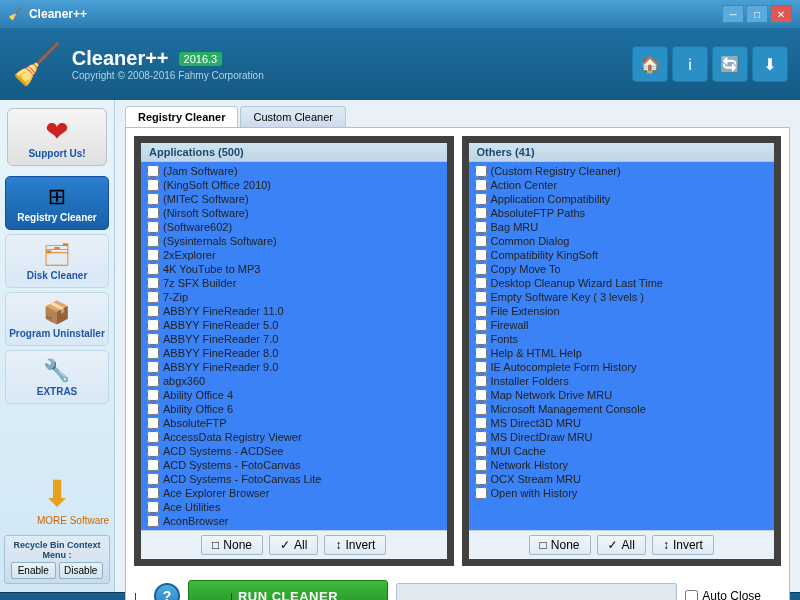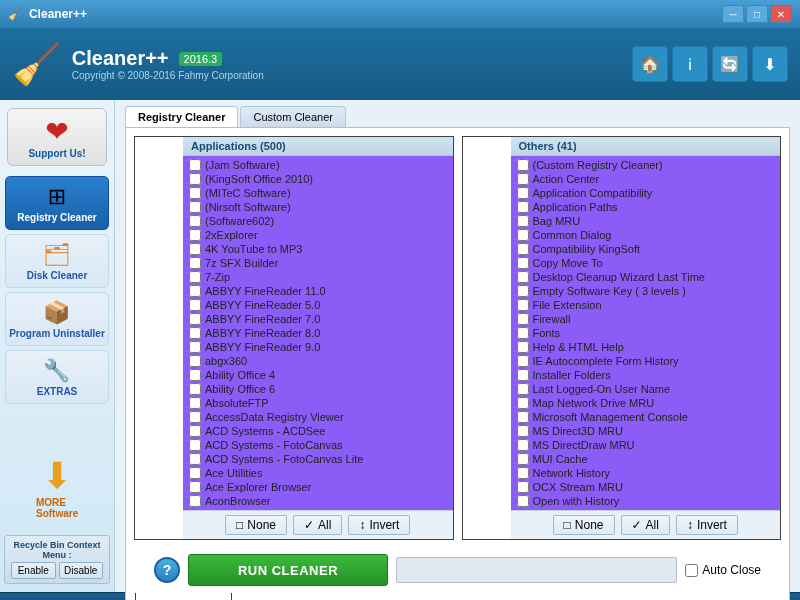--- a/index.html
+++ b/index.html
@@ -71,42 +71,42 @@
     .sidebar-item.active { background: linear-gradient(to bottom, #2a7fcf, #1860a8); border-color: #1550a0; }
     .sidebar-item.inactive { background: linear-gradient(to bottom, #e8f0f8, #d8e8f5); border-color: #c0d8e8; }
     .sidebar-item .si-icon { font-size: 22px; }
     .sidebar-item .si-label { font-size: 10px; font-weight: bold; color: white; text-align: center; }
     .sidebar-item.inactive .si-label { color: #2255aa; }
     .sidebar-item.inactive .si-icon { color: #2a7fcf; }
     .more-software {
       margin-top: auto; display: flex; flex-direction: column; align-items: center; cursor: pointer;
     }
     .more-down-arrow { font-size: 36px; color: #e8a020; }
-    .more-label { font-size: 10px; font-weight: bold; color: #cc6600; margin-left: 32px; }
+    .more-label { font-size: 10px; font-weight: normal; color: #cc6600; margin-left: 32px; }
 
     
     .content { flex: 1; display: flex; flex-direction: column; background: #e8f0f8; }
 
     
     .tabs { display: flex; padding: 6px 10px 0; gap: 2px; }
     .tab {
       padding: 4px 12px; border: 1px solid #b0c8d8; border-bottom: none;
       border-radius: 4px 4px 0 0; cursor: pointer; font-size: 11px;
       background: linear-gradient(to bottom, #e0ecf5, #ccdaeb);
     }
     .tab.active { background: white; font-weight: bold; }
 
     
     .registry-main { flex: 1; background: white; margin: 0 10px; border: 1px solid #b0c0d0; padding: 8px; display: flex; flex-direction: column; gap: 8px; }
 
     .panels-row { display: flex; gap: 8px; flex: 1; }
 
-    .panel { flex: 1; border: 1px solid #404040; display: flex; flex-direction: column; padding-left: 48px; }
+    .panel { flex: 1; border: 7px solid #404040; display: flex; flex-direction: column; }
     .panel-header { background: linear-gradient(to bottom, #d0e4f0, #bfd4e5); padding: 3px 8px; font-size: 11px; font-weight: bold; color: #1a4a70; border-bottom: 1px solid #b0c8d8; }
-    .panel-list { flex: 1; overflow-y: auto; background: #8b5cf6; }
+    .panel-list { flex: 1; overflow-y: auto; background: #3b82f6; }
     .panel-list-inner { padding: 2px 4px; }
     .list-item { display: flex; align-items: center; gap: 4px; padding: 1px 2px; white-space: nowrap; }
     .list-item input[type=checkbox] { width: 12px; height: 12px; flex-shrink: 0; }
     .list-item span { font-size: 11px; color: #222; }
 
     
     .panel-footer { display: flex; justify-content: center; gap: 6px; padding: 4px; border-top: 1px solid #c0d0e0; background: #e8f0f8; }
     .panel-btn {
       padding: 2px 10px; font-size: 11px; border: 1px solid #a0b8c8;
       background: linear-gradient(to bottom, #f0f6fb, #ddeaf5); cursor: pointer; border-radius: 2px;
@@ -216,21 +216,21 @@
     <div class="sidebar-item inactive">
       <span class="si-icon" style="color:#2a9060;">🔧</span>
       <span class="si-label">EXTRAS</span>
     </div>
 
     <div class="more-software">
       <div class="more-down-arrow">⬇</div>
       <div class="more-label">MORE Software</div>
     </div>
 
-    <div class="recycle-section" style="width:100%;margin-top:12px;">
+    <div class="recycle-section" style="width:100%;margin-top:5px;">
       <div class="recycle-label">Recycle Bin Context Menu :</div>
       <div class="recycle-btns">
         <button class="recycle-btn">Enable</button>
         <button class="recycle-btn">Disable</button>
       </div>
     </div>
   </div>
 
   <div class="content">
 
@@ -261,20 +261,24 @@
                 <div class="list-item">
                   <input type="checkbox" style="">
                   <span>(Nirsoft Software)</span>
                 </div>
                 <div class="list-item">
                   <input type="checkbox" style="">
                   <span>(Software602)</span>
                 </div>
                 <div class="list-item">
                   <input type="checkbox" style="">
+                  <span>(Sysinternals Software)</span>
+                </div>
+                <div class="list-item">
+                  <input type="checkbox" style="">
                   <span>2xExplorer</span>
                 </div>
                 <div class="list-item">
                   <input type="checkbox" style="">
                   <span>4K YouTube to MP3</span>
                 </div>
                 <div class="list-item">
                   <input type="checkbox" style="">
                   <span>7z SFX Builder</span>
                 </div>
@@ -329,25 +333,25 @@
                 <div class="list-item">
                   <input type="checkbox" style="">
                   <span>ACD Systems - FotoCanvas</span>
                 </div>
                 <div class="list-item">
                   <input type="checkbox" style="">
                   <span>ACD Systems - FotoCanvas Lite</span>
                 </div>
                 <div class="list-item">
                   <input type="checkbox" style="">
+                  <span>Ace Explorer Browser</span>
+                </div>
+                <div class="list-item">
+                  <input type="checkbox" style="">
                   <span>Ace Utilities</span>
-                </div>
-                <div class="list-item">
-                  <input type="checkbox" style="">
-                  <span>Ace Explorer Browser</span>
                 </div>
                 <div class="list-item">
                   <input type="checkbox" style="">
                   <span>AconBrowser</span>
                 </div>
               </div>
           </div>
           <div class="panel-footer">
             <button class="panel-btn">
               <span>□</span>
@@ -375,21 +379,21 @@
                 <div class="list-item">
                   <input type="checkbox" style="">
                   <span>Action Center</span>
                 </div>
                 <div class="list-item">
                   <input type="checkbox" style="">
                   <span>Application Compatibility</span>
                 </div>
                 <div class="list-item">
                   <input type="checkbox" style="">
-                  <span>Application Paths</span>
+                  <span>AbsoluteFTP Paths</span>
                 </div>
                 <div class="list-item">
                   <input type="checkbox" style="">
                   <span>Bag MRU</span>
                 </div>
                 <div class="list-item">
                   <input type="checkbox" style="">
                   <span>Common Dialog</span>
                 </div>
                 <div class="list-item">
@@ -424,24 +428,20 @@
                   <input type="checkbox" style="">
                   <span>Help &amp; HTML Help</span>
                 </div>
                 <div class="list-item">
                   <input type="checkbox" style="">
                   <span>IE Autocomplete Form History</span>
                 </div>
                 <div class="list-item">
                   <input type="checkbox" style="">
                   <span>Installer Folders</span>
-                </div>
-                <div class="list-item">
-                  <input type="checkbox" style="">
-                  <span>Last Logged-On User Name</span>
                 </div>
                 <div class="list-item">
                   <input type="checkbox" style="">
                   <span>Map Network Drive MRU</span>
                 </div>
                 <div class="list-item">
                   <input type="checkbox" style="">
                   <span>Microsoft Management Console</span>
                 </div>
                 <div class="list-item">

